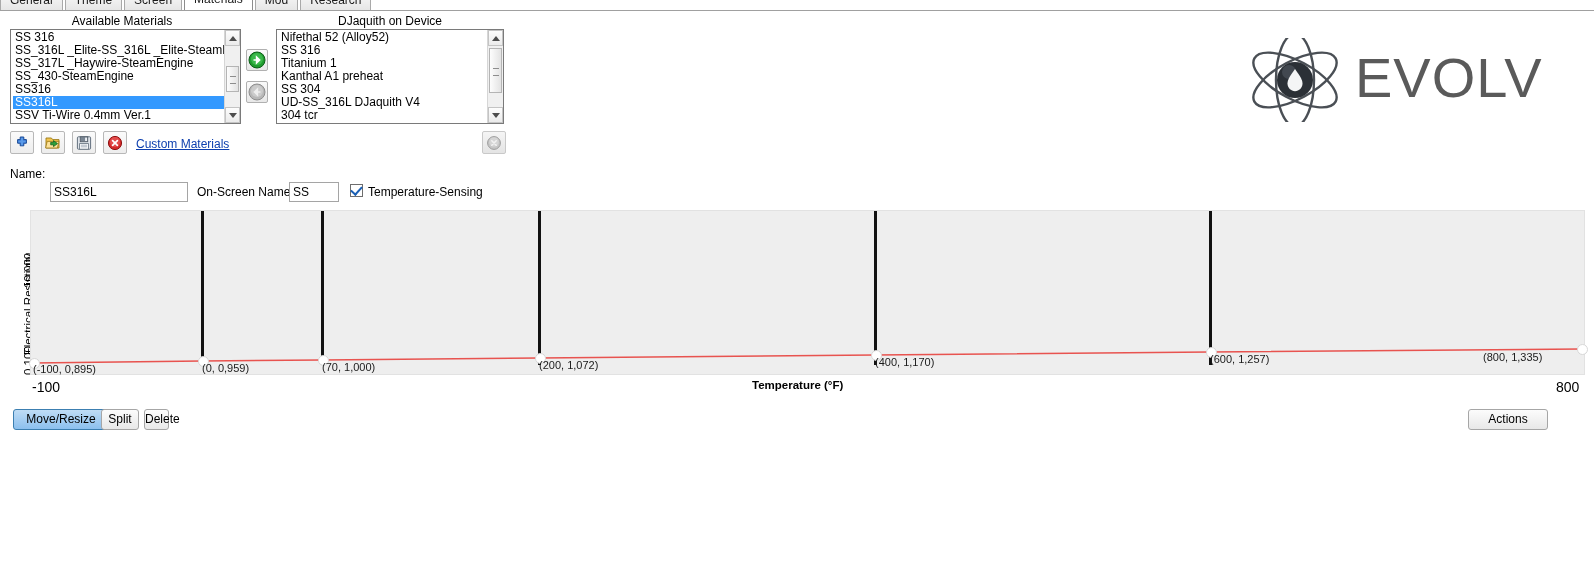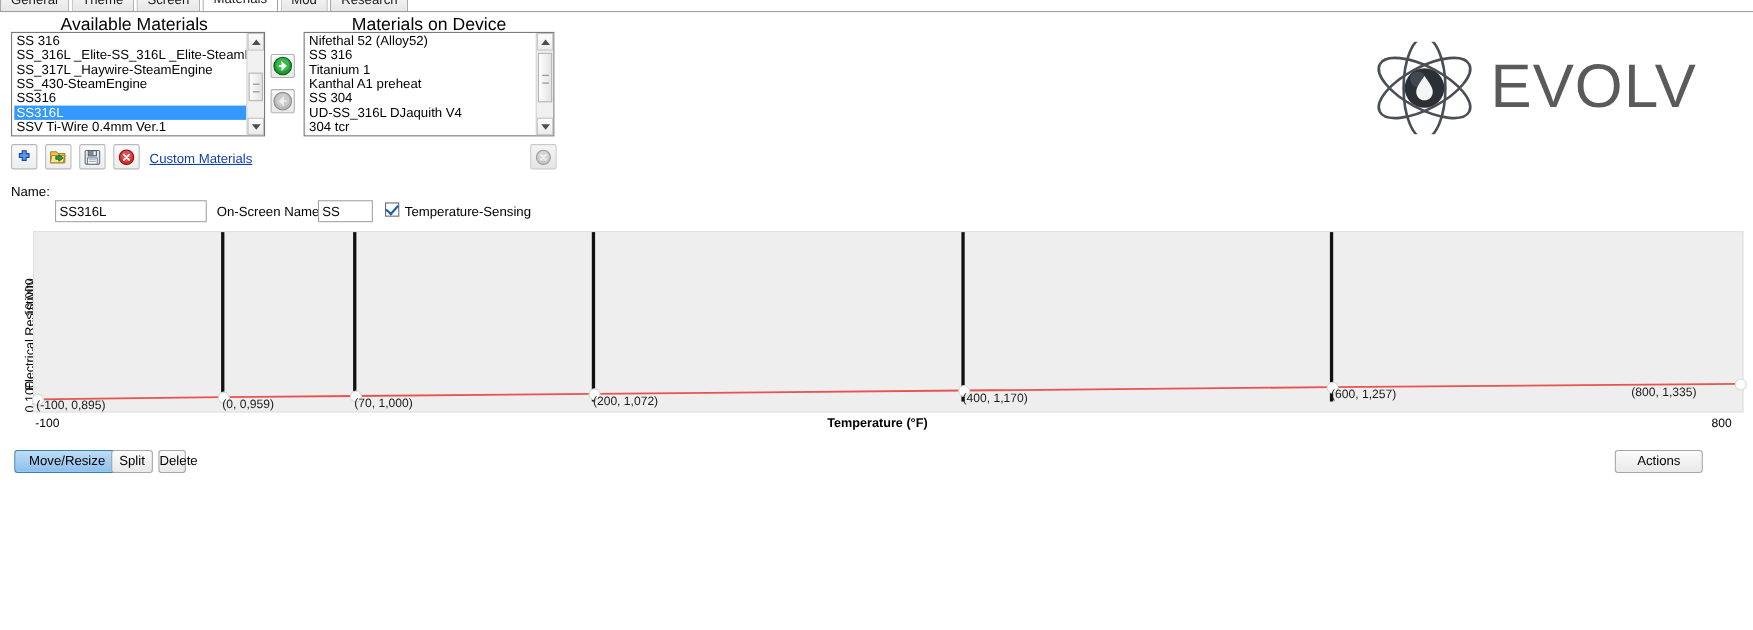--- a/index.html
+++ b/index.html
@@ -48,21 +48,21 @@
     font-weight: normal;
   }
   .tab-filler {
     flex: 1;
     height: 0px;
   }
 
   
   .caption {
     position: absolute;
-    font-size: 16px;
+    font-size: 12px;
     color: #000;
     text-align: center;
   }
 
   
   .listbox {
     position: absolute;
     background: #ffffff;
     border: 1px solid #7a7a7a;
     box-sizing: border-box;
@@ -249,21 +249,21 @@
     transform: rotate(-90deg);
   }
   .xaxis-title {
     position: absolute;
     font-size: 11.5px;
     color: #000;
     white-space: nowrap;
   }
   .xtick {
     position: absolute;
-    font-size: 11px;
+    font-size: 14px;
     color: #000;
     white-space: nowrap;
   }
 
   
   .btn {
     position: absolute;
     height: 21px;
     line-height: 19px;
     font-size: 12px;
@@ -304,21 +304,21 @@
   <div class="tab">General</div>
   <div class="tab">Theme</div>
   <div class="tab">Screen</div>
   <div class="tab selected">Materials</div>
   <div class="tab">Mod</div>
   <div class="tab">Research</div>
   <div class="tab-filler"></div>
 </div>
 
 <div class="caption" style="left:14px; top:14px; width:216px;">Available Materials</div>
-<div class="caption" style="left:276px; top:14px; width:228px;">Materials on Device</div>
+<div class="caption" style="left:276px; top:14px; width:228px;">DJaquith on Device</div>
 
 <div class="listbox" style="left:10px; top:29px; width:231px; height:95px;">
   <div class="items">
     <div class="listrow">SS 316</div>
     <div class="listrow">SS_316L _Elite-SS_316L _Elite-SteamEngine</div>
     <div class="listrow">SS_317L _Haywire-SteamEngine</div>
     <div class="listrow">SS_430-SteamEngine</div>
     <div class="listrow">SS316</div>
     <div class="listrow selected">SS316L</div>
     <div class="listrow">SSV Ti-Wire 0.4mm Ver.1</div>

